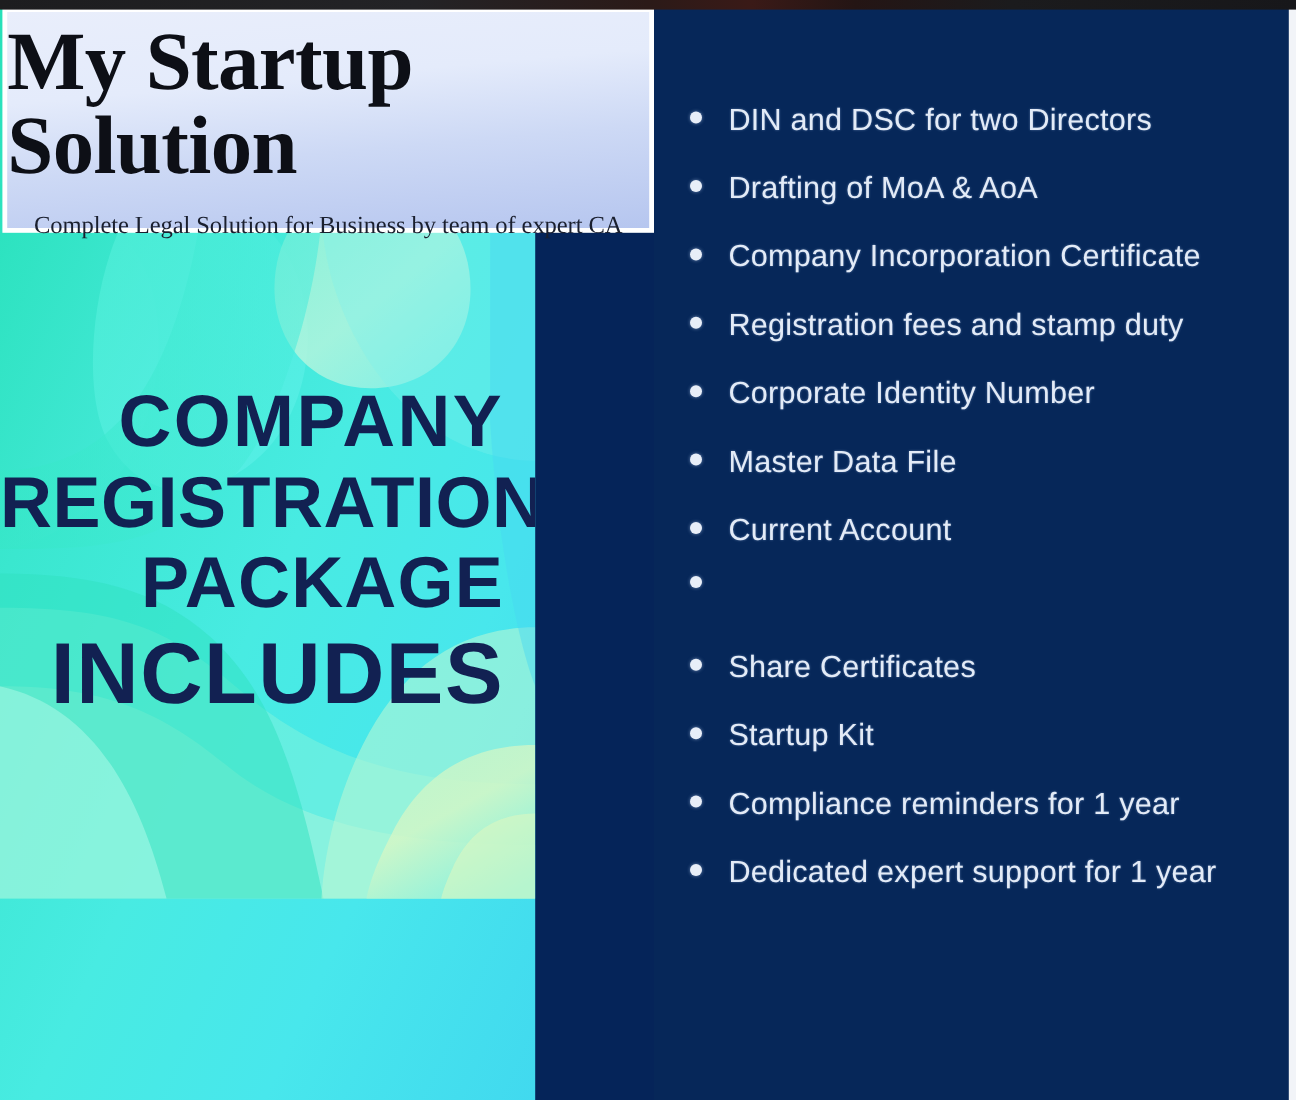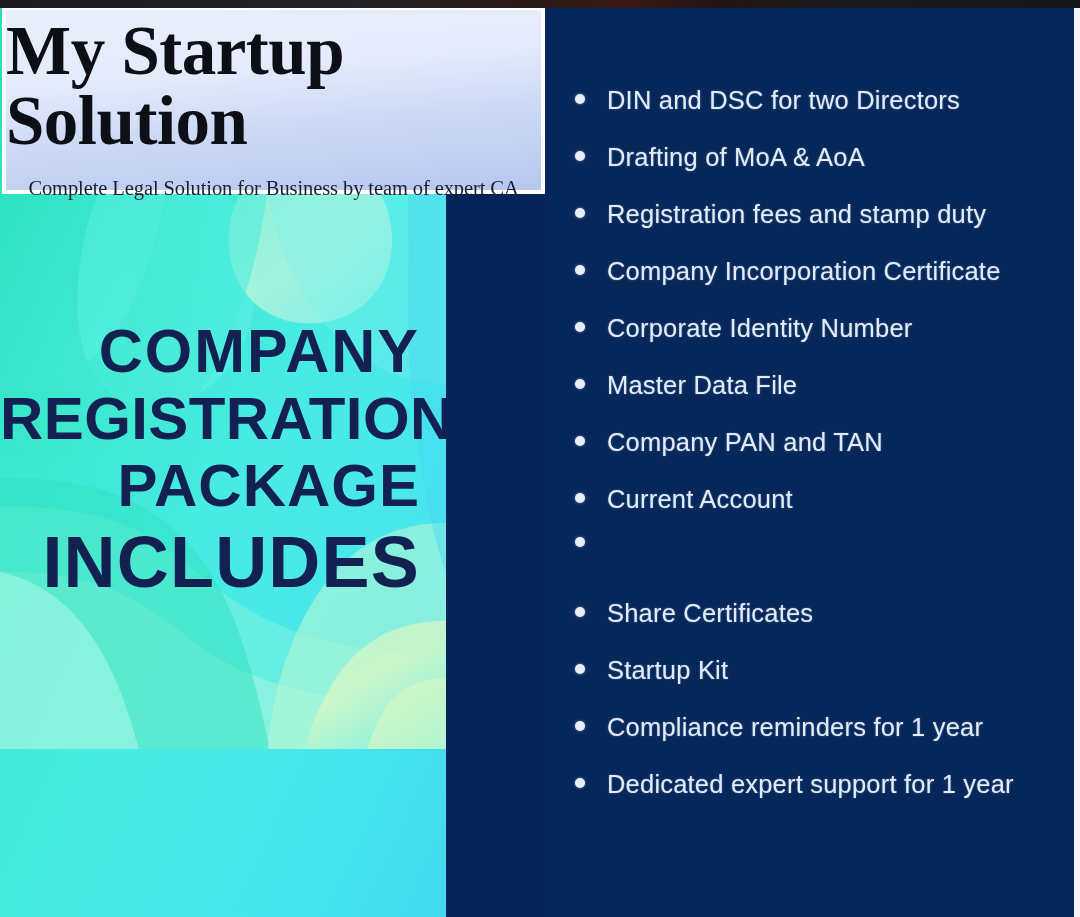--- a/index.html
+++ b/index.html
@@ -240,37 +240,33 @@
       <div class="bullet-row">
         <span class="bullet-dot"></span>
         <span class="bullet-text">DIN and DSC for two Directors</span>
       </div>
       <div class="bullet-row">
         <span class="bullet-dot"></span>
         <span class="bullet-text">Drafting of MoA &amp; AoA</span>
       </div>
       <div class="bullet-row">
         <span class="bullet-dot"></span>
+        <span class="bullet-text">Company Incorporation Certificate</span>
+      </div>
+      <div class="bullet-row">
+        <span class="bullet-dot"></span>
         <span class="bullet-text">Registration fees and stamp duty</span>
       </div>
       <div class="bullet-row">
         <span class="bullet-dot"></span>
-        <span class="bullet-text">Company Incorporation Certificate</span>
-      </div>
-      <div class="bullet-row">
-        <span class="bullet-dot"></span>
         <span class="bullet-text">Corporate Identity Number</span>
       </div>
       <div class="bullet-row">
         <span class="bullet-dot"></span>
         <span class="bullet-text">Master Data File</span>
-      </div>
-      <div class="bullet-row">
-        <span class="bullet-dot"></span>
-        <span class="bullet-text">Company PAN and TAN</span>
       </div>
       <div class="bullet-row">
         <span class="bullet-dot"></span>
         <span class="bullet-text">Current Account</span>
       </div>
       <div class="bullet-row">
         <span class="bullet-dot"></span>
       </div>
       <div class="bullet-row">
         <span class="bullet-dot"></span>

